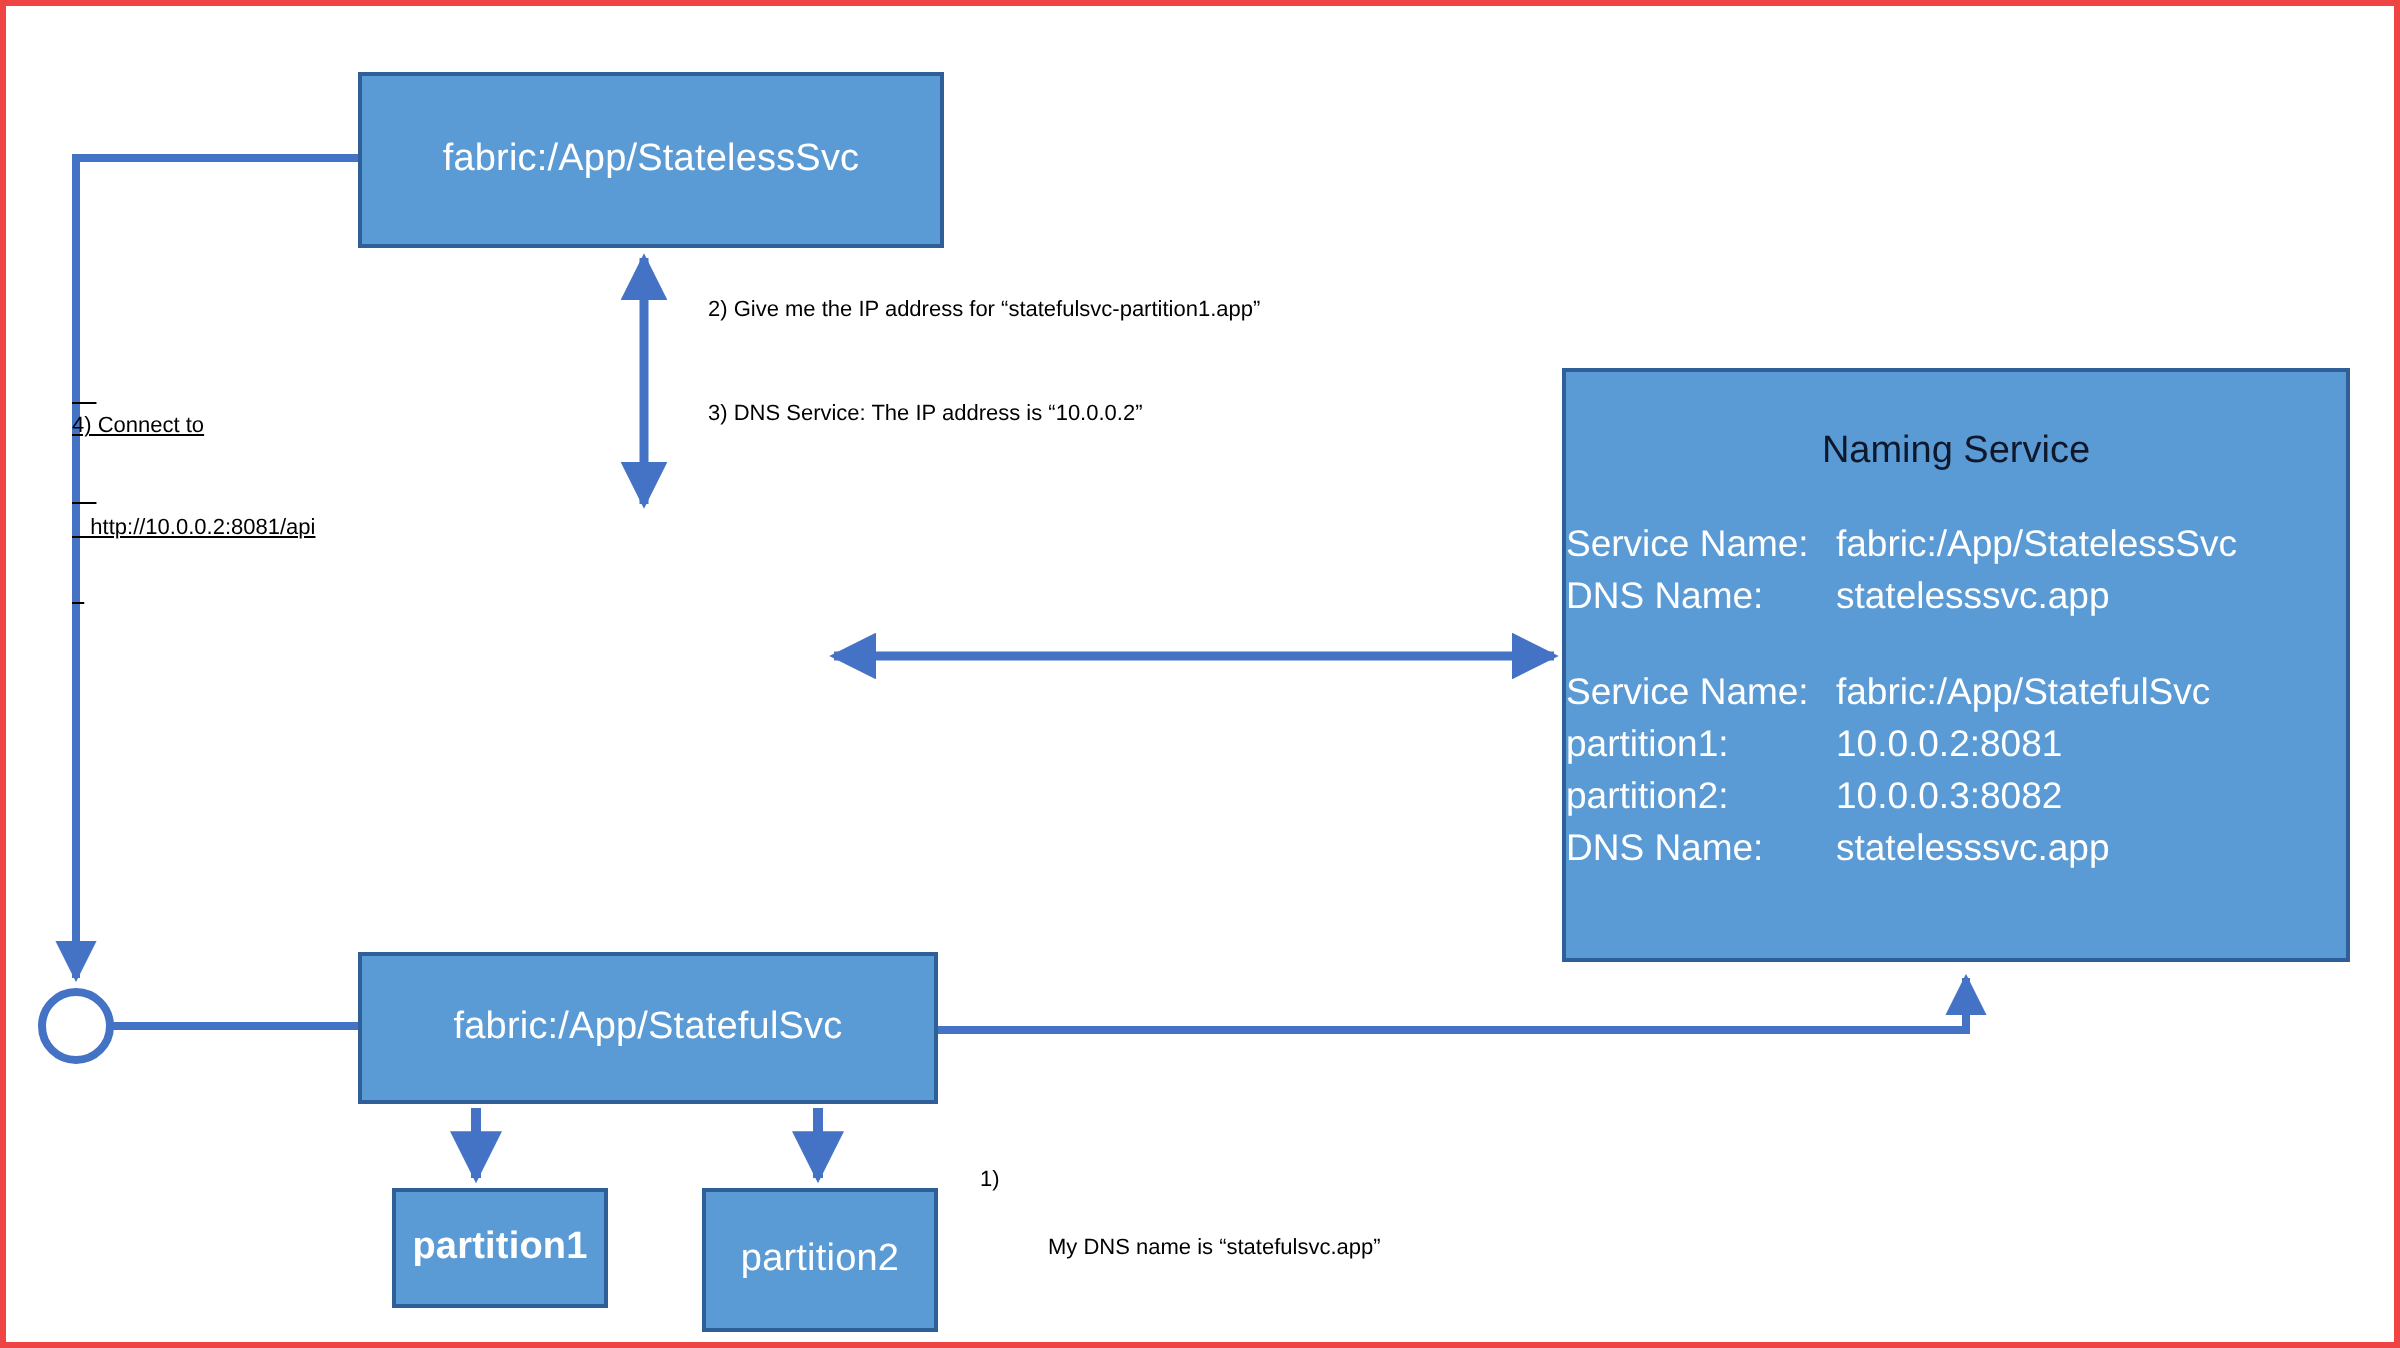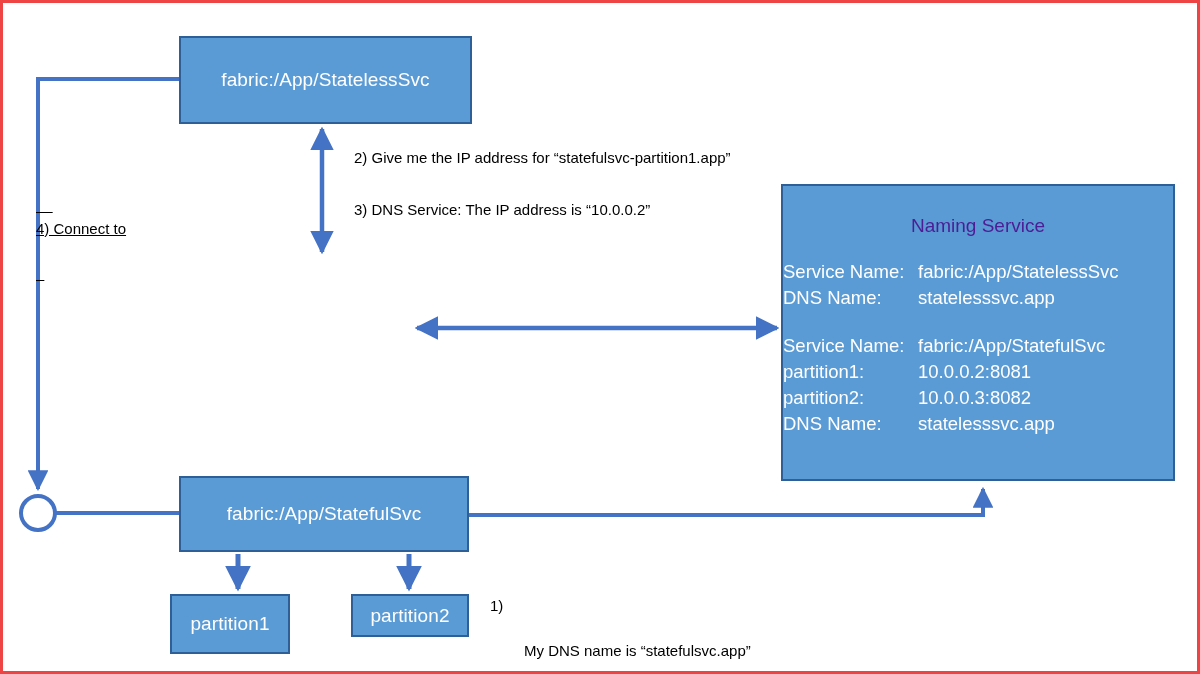--- a/index.html
+++ b/index.html
@@ -48,55 +48,55 @@
   #node-stateless {
     left: 176px; top: 33px; width: 293px; height: 88px;
   }
   #node-dns {
     left: 215px; top: 253px; width: 196px; height: 161px;
   }
   #node-stateful {
     left: 176px; top: 473px; width: 290px; height: 76px;
   }
   #node-partition1 {
-    left: 167px; top: 591px; width: 120px; height: 60px;
+    left: 193px; top: 591px; width: 108px; height: 60px; font-weight: bold;
   }
   #node-partition2 {
-    left: 348px; top: 591px; width: 118px; height: 43px;
+    left: 348px; top: 591px; width: 118px; height: 72px;
   }
   #node-naming {
     left: 778px; top: 181px; width: 394px; height: 297px;
     display: block;
     padding: 0;
   }
   #naming-title {
     margin-top: 29px;
     font-size: 19px;
-    color: #4c1d95;
+    color: #0f172a;
   }
   #naming-body {
     margin-top: 22px;
     padding-left: 0;
     color: #ffffff;
     font-size: 18.5px;
     line-height: 1.42;
     text-align: left;
   }
   .naming-row {
     display: flex;
     white-space: nowrap;
   }
   .naming-key { width: 135px; flex: 0 0 135px; }
   .naming-val { }
   .naming-gap { height: 21px; }
 
   .annot {
     position: absolute;
     color: #000000;
-    font-size: 15px;
+    font-size: 11px;
     line-height: 1.52;
     white-space: pre;
     z-index: 4;
   }
   #annot-connect { left: 33px; top: 169px; text-decoration: underline; }
   #annot-step2 { left: 351px; top: 144px; }
   #annot-step3 { left: 351px; top: 196px; }
   #annot-step1 { left: 487px; top: 546px; }
   .annot-list { display: flex; }
   .annot-num { flex: 0 0 34px; }
@@ -177,20 +177,21 @@
       </div>
       <div class="naming-row">
         <span class="naming-key">DNS Name:</span>
         <span class="naming-val">statelesssvc.app</span>
       </div>
     </div>
   </div>
 
   <div class="annot" id="annot-connect">
     <div>4) Connect to</div>
+    <div>   http://10.0.0.2:8081/api</div>
   </div>
 
   <div class="annot" id="annot-step2">2) Give me the IP address for “statefulsvc-partition1.app”</div>
 
   <div class="annot" id="annot-step3">3) DNS Service: The IP address is “10.0.0.2”</div>
 
   <div class="annot" id="annot-step1">
     <div class="annot-list">
       <span class="annot-num">1)</span>
       <span class="annot-lines">

